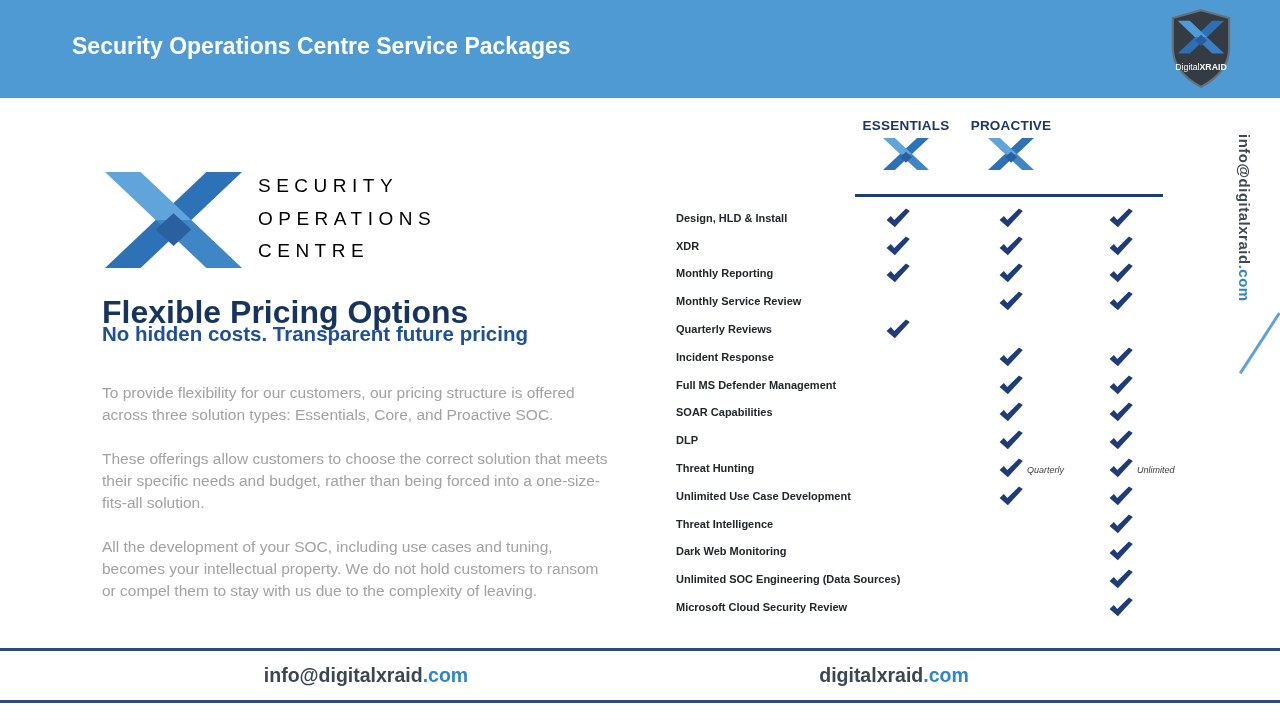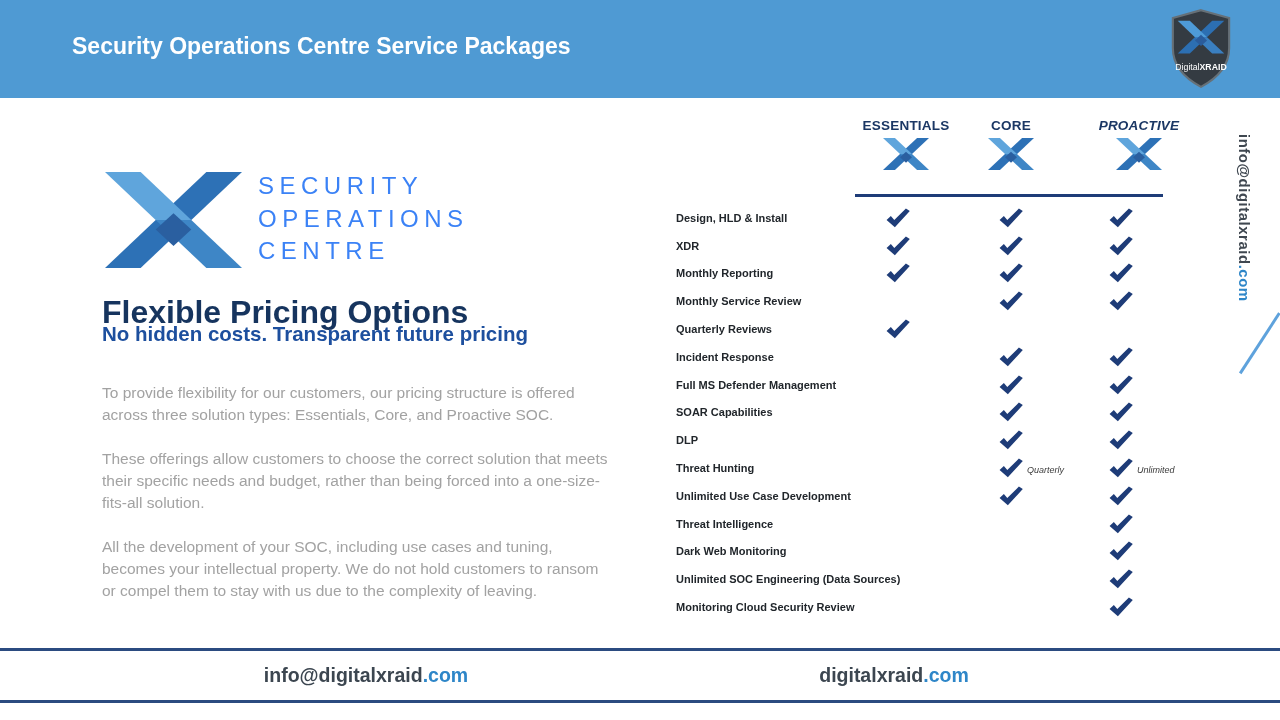--- a/index.html
+++ b/index.html
@@ -20,21 +20,21 @@
              font-size:15px; font-weight:700; color:#3F4750; letter-spacing:0.5px; }
   .tld { color:#2E86C8; }
   .diag { position:absolute; left:1240px; top:372px; width:72px; height:2.5px;
           background:#5EA2DC; transform:rotate(-57deg); transform-origin:0 50%; }
 
   
   .soc-logo { position:absolute; left:105px; top:170px; width:380px; height:100px; }
   .xmark.big { position:absolute; left:0; top:2px; width:137px; height:96px; }
   .xmark svg { width:100%; height:100%; display:block; }
   .soc-words { position:absolute; left:153px; top:0; }
-  .soc-words div { font-size:24px; letter-spacing:5.5px; color:#3b82f6; line-height:32.6px; white-space:nowrap; }
+  .soc-words div { font-size:19px; letter-spacing:5.5px; color:#000000; line-height:32.6px; white-space:nowrap; }
 
   .heading   { position:absolute; left:102px; top:294px; margin:0; font-size:32px;  font-weight:700; color:#16345E; }
   .subheading{ position:absolute; left:102px; top:322px; margin:0; font-size:20.5px; font-weight:700; color:#1D4F9E; }
   .paragraphs { position:absolute; left:102px; top:382px; width:512px; }
   .paragraphs p { margin:0 0 22px 0; font-size:15.5px; line-height:22px; color:#A2A2A2; }
 
   
   .ptable { position:absolute; left:660px; top:118px; width:540px; height:524px; }
   .colgroup { position:absolute; top:0; width:120px; text-align:center; }
   .colgroup:nth-child(1) { left:186px; }
@@ -114,29 +114,20 @@
     <div class="colgroup">
       <div class="colname">ESSENTIALS</div>
       <span class="xmark small"><svg viewBox="0 0 100 70" preserveAspectRatio="none">
             <polygon points="74,0 100,0 26,70 0,70" fill="#2D71B6"></polygon>
             <polygon points="0,0 26,0 63,35 37,35" fill="#5FA5DC"></polygon>
             <polygon points="37,35 63,35 100,70 74,70" fill="#3E86C6"></polygon>
             <polygon points="50,30 63,42 50,54 37,42" fill="#2A5FA0"></polygon>
           </svg></span>
     </div>
     <div class="colgroup">
-      <div class="colname">CORE</div>
-      <span class="xmark small"><svg viewBox="0 0 100 70" preserveAspectRatio="none">
-            <polygon points="74,0 100,0 26,70 0,70" fill="#2D71B6"></polygon>
-            <polygon points="0,0 26,0 63,35 37,35" fill="#5FA5DC"></polygon>
-            <polygon points="37,35 63,35 100,70 74,70" fill="#3E86C6"></polygon>
-            <polygon points="50,30 63,42 50,54 37,42" fill="#2A5FA0"></polygon>
-          </svg></span>
-    </div>
-    <div class="colgroup">
       <div class="colname">PROACTIVE</div>
       <span class="xmark small"><svg viewBox="0 0 100 70" preserveAspectRatio="none">
             <polygon points="74,0 100,0 26,70 0,70" fill="#2D71B6"></polygon>
             <polygon points="0,0 26,0 63,35 37,35" fill="#5FA5DC"></polygon>
             <polygon points="37,35 63,35 100,70 74,70" fill="#3E86C6"></polygon>
             <polygon points="50,30 63,42 50,54 37,42" fill="#2A5FA0"></polygon>
           </svg></span>
     </div>
     <div class="head-rule"></div>
     <div class="rows">
@@ -328,21 +319,21 @@
           <div class="tlabel">Unlimited SOC Engineering (Data Sources)</div>
           <div class="tcell" style="left: 225px;"></div>
           <div class="tcell" style="left: 338px;"></div>
           <div class="tcell" style="left: 448px;">
             <svg class="check" viewBox="0 0 27 21">
               <polygon points="1.5,12.5 6,8.3 9.6,12.6 21.8,0.6 25.9,3.2 10.2,20.2" fill="#1E3C78"></polygon>
             </svg>
           </div>
         </div>
         <div class="trow">
-          <div class="tlabel">Monitoring Cloud Security Review</div>
+          <div class="tlabel">Microsoft Cloud Security Review</div>
           <div class="tcell" style="left: 225px;"></div>
           <div class="tcell" style="left: 338px;"></div>
           <div class="tcell" style="left: 448px;">
             <svg class="check" viewBox="0 0 27 21">
               <polygon points="1.5,12.5 6,8.3 9.6,12.6 21.8,0.6 25.9,3.2 10.2,20.2" fill="#1E3C78"></polygon>
             </svg>
           </div>
         </div>
       </div>
   </section>

